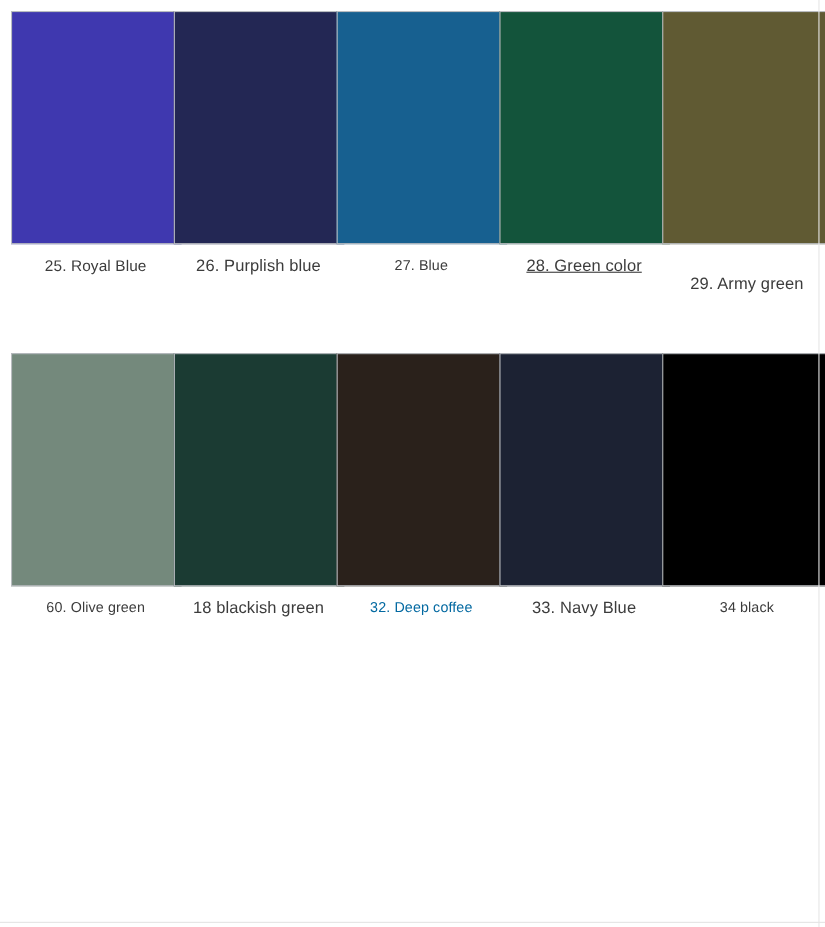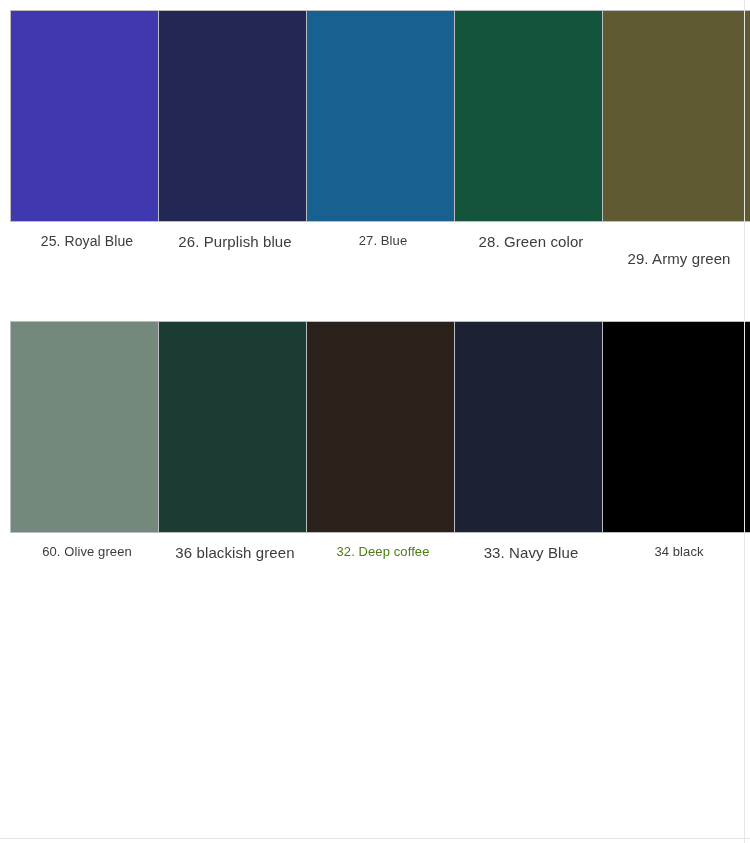--- a/index.html
+++ b/index.html
@@ -93,37 +93,37 @@
     <div class="swatch-cell col-1">
       <div class="swatch-chip" style="background-color: rgb(35, 39, 84); border-color: rgb(185, 188, 192);"></div>
       <div class="swatch-label size-sm" style="color: rgb(60, 60, 60);">26. Purplish blue</div>
     </div>
     <div class="swatch-cell col-2">
       <div class="swatch-chip" style="background-color: rgb(23, 96, 144); border-color: rgb(185, 188, 192);"></div>
       <div class="swatch-label size-lg" style="color: rgb(60, 60, 60);">27. Blue</div>
     </div>
     <div class="swatch-cell col-3">
       <div class="swatch-chip" style="background-color: rgb(19, 84, 59); border-color: rgb(185, 188, 192);"></div>
-      <div class="swatch-label size-sm" style="color: rgb(60, 60, 60);">28. Green color</div>
+      <div class="swatch-label size-sm" style="color: rgb(60, 60, 60); text-decoration: underline;">28. Green color</div>
     </div>
     <div class="swatch-cell col-0">
       <div class="swatch-chip" style="background-color: rgb(96, 90, 51); border-color: rgb(185, 188, 192);"></div>
       <div class="swatch-label size-sm" style="color: rgb(60, 60, 60); margin-top: 28px;">29. Army green</div>
     </div>
     <div class="swatch-cell col-1">
       <div class="swatch-chip" style="background-color: rgb(116, 137, 124); border-color: rgb(185, 188, 192);"></div>
       <div class="swatch-label size-lg" style="color: rgb(60, 60, 60);">60. Olive green</div>
     </div>
     <div class="swatch-cell col-2">
       <div class="swatch-chip" style="background-color: rgb(27, 59, 51); border-color: rgb(185, 188, 192);"></div>
-      <div class="swatch-label size-sm" style="color: rgb(60, 60, 60);">36 blackish green</div>
+      <div class="swatch-label size-sm" style="color: rgb(60, 60, 60);">18 blackish green</div>
     </div>
     <div class="swatch-cell col-3">
       <div class="swatch-chip" style="background-color: rgb(42, 33, 27); border-color: rgb(185, 188, 192);"></div>
-      <div class="swatch-label size-lg" style="color: #4d7c0f;">32. Deep coffee</div>
+      <div class="swatch-label size-lg" style="color: #0369a1;">32. Deep coffee</div>
     </div>
     <div class="swatch-cell col-0">
       <div class="swatch-chip" style="background-color: rgb(28, 34, 51); border-color: rgb(185, 188, 192);"></div>
       <div class="swatch-label size-sm" style="color: rgb(60, 60, 60);">33. Navy Blue</div>
     </div>
     <div class="swatch-cell col-1">
       <div class="swatch-chip" style="background-color: rgb(0, 0, 0); border-color: rgb(185, 188, 192);"></div>
       <div class="swatch-label size-lg" style="color: rgb(60, 60, 60);">34 black</div>
     </div>
   </div>

